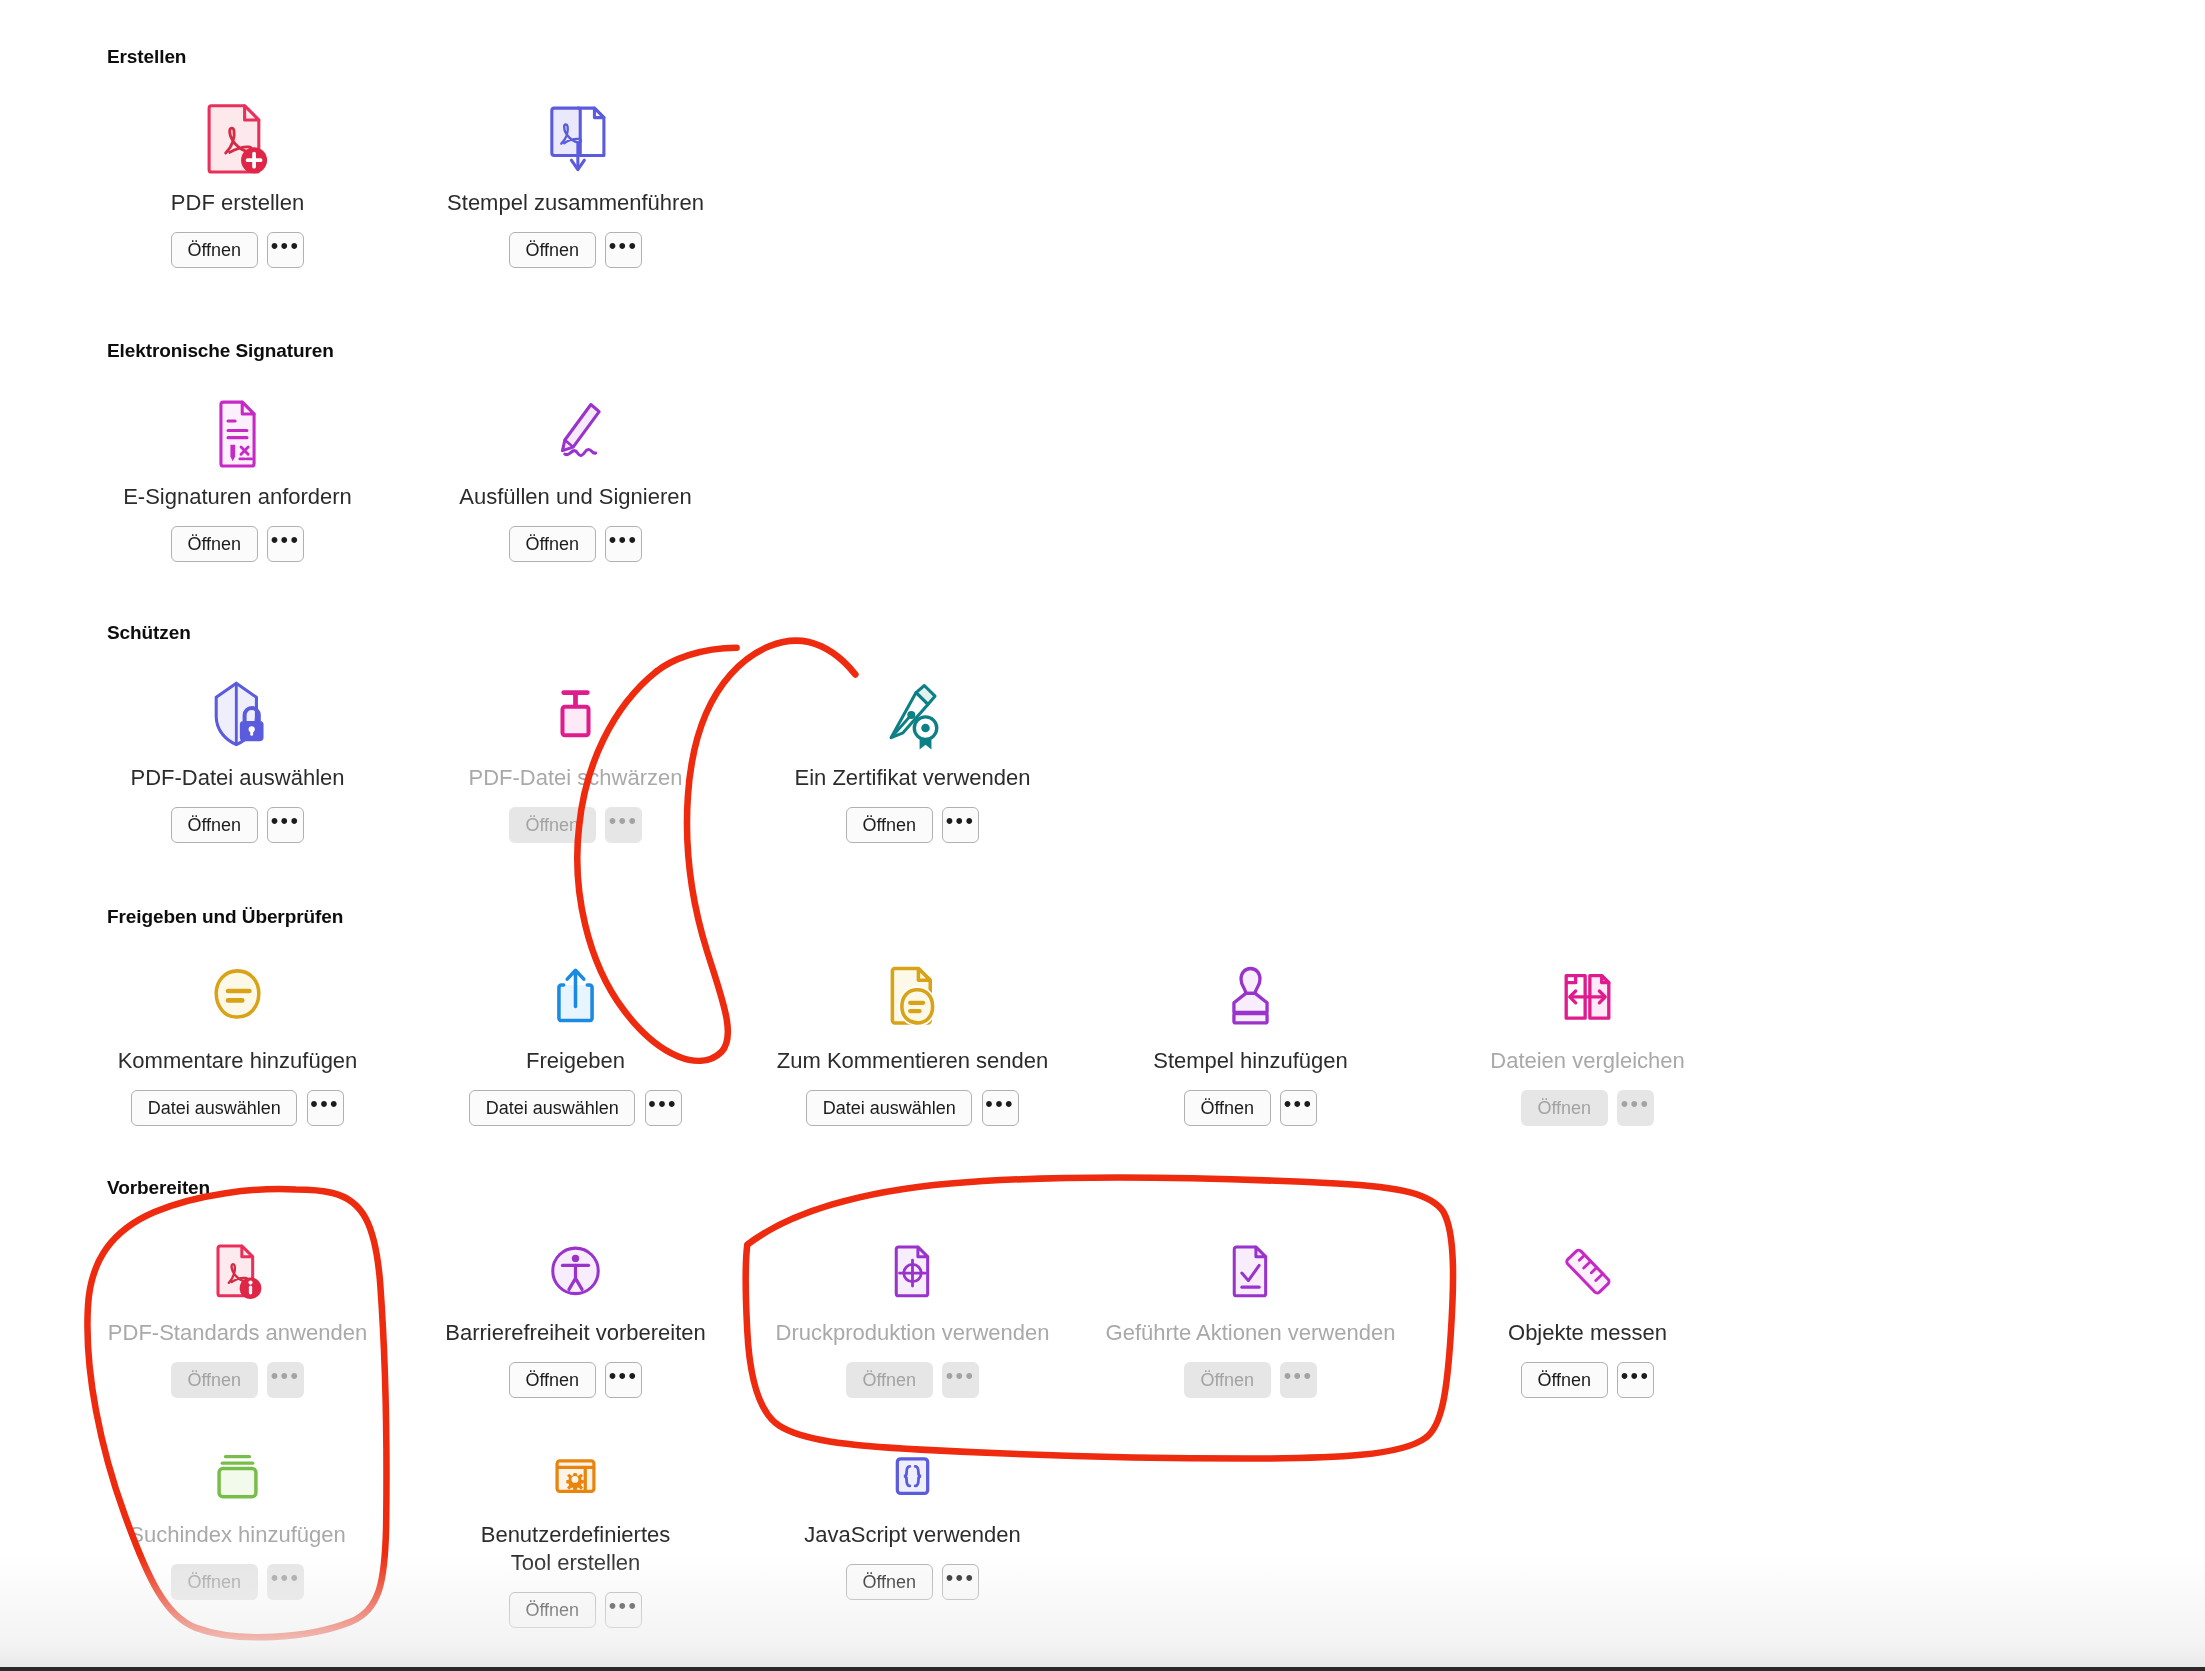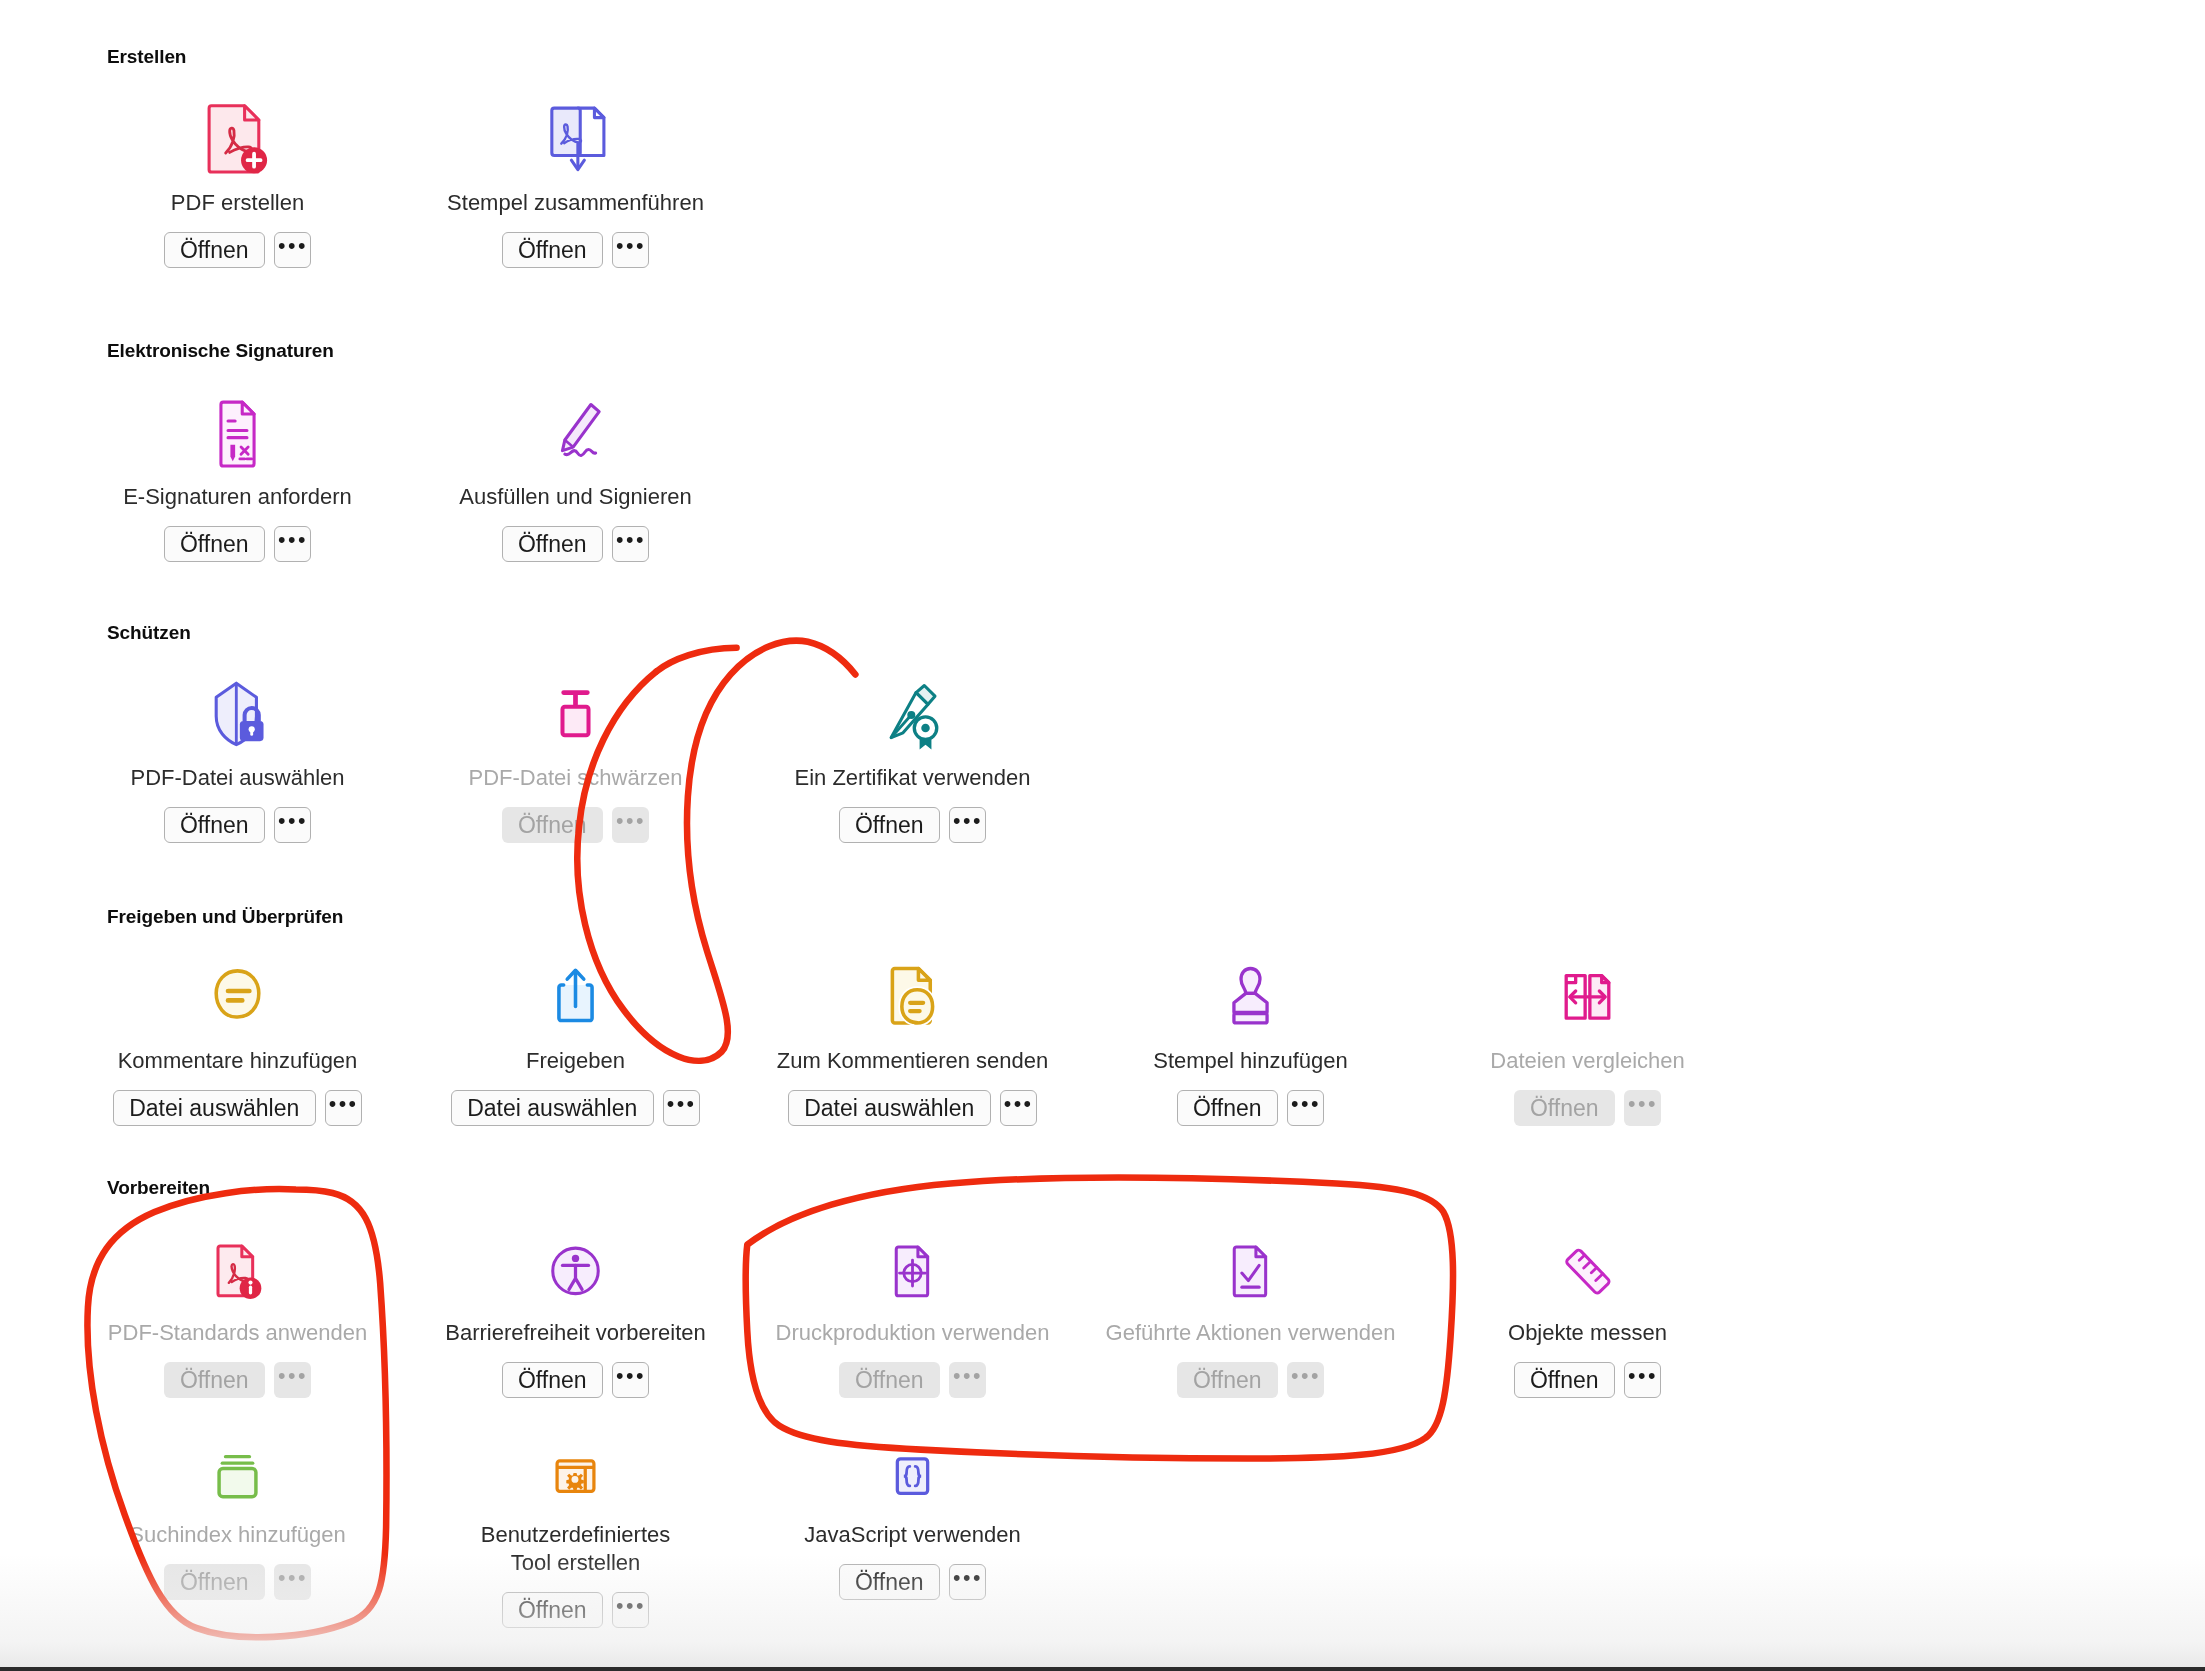--- a/index.html
+++ b/index.html
@@ -63,21 +63,21 @@
   .btn{
     display:inline-flex;
     align-items:center;
     justify-content:center;
     height:36px;
     padding:0 15.4px;
     border:1.2px solid #b1b1b1;
     border-radius:6px;
     background:#fbfbfb;
     color:#1c1c1c;
-    font-size:23px;
+    font-size:18px;
     font-family:"Liberation Sans","DejaVu Sans",sans-serif;
     box-sizing:border-box;
     cursor:pointer;
     white-space:nowrap;
   }
   .btn-more{
     width:37px;
     padding:0;
     letter-spacing:1.8px;
     font-size:18.4px;

